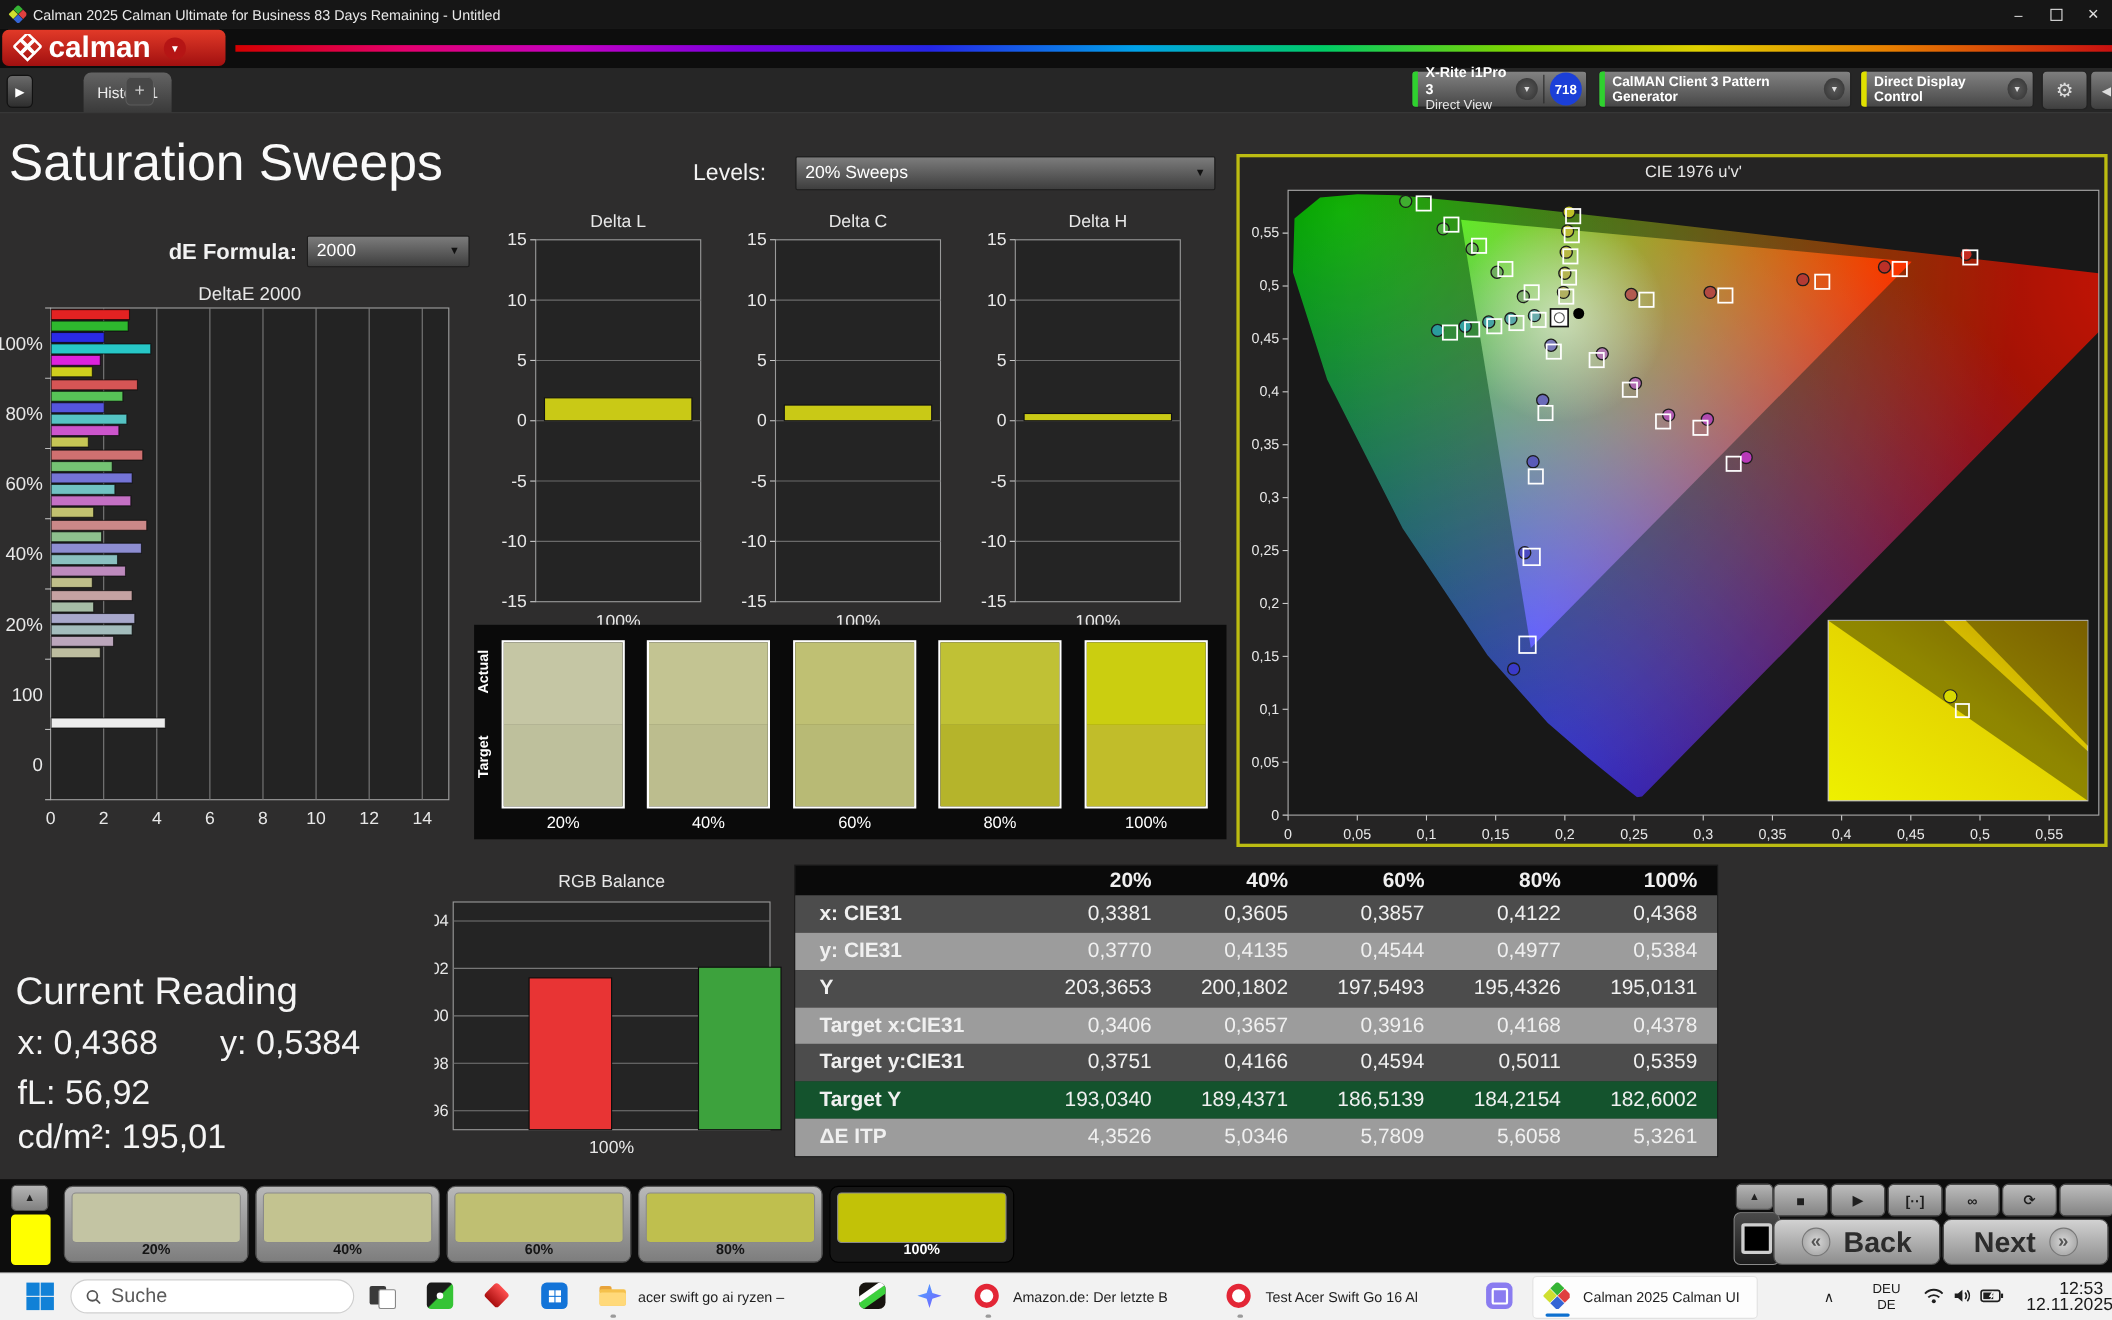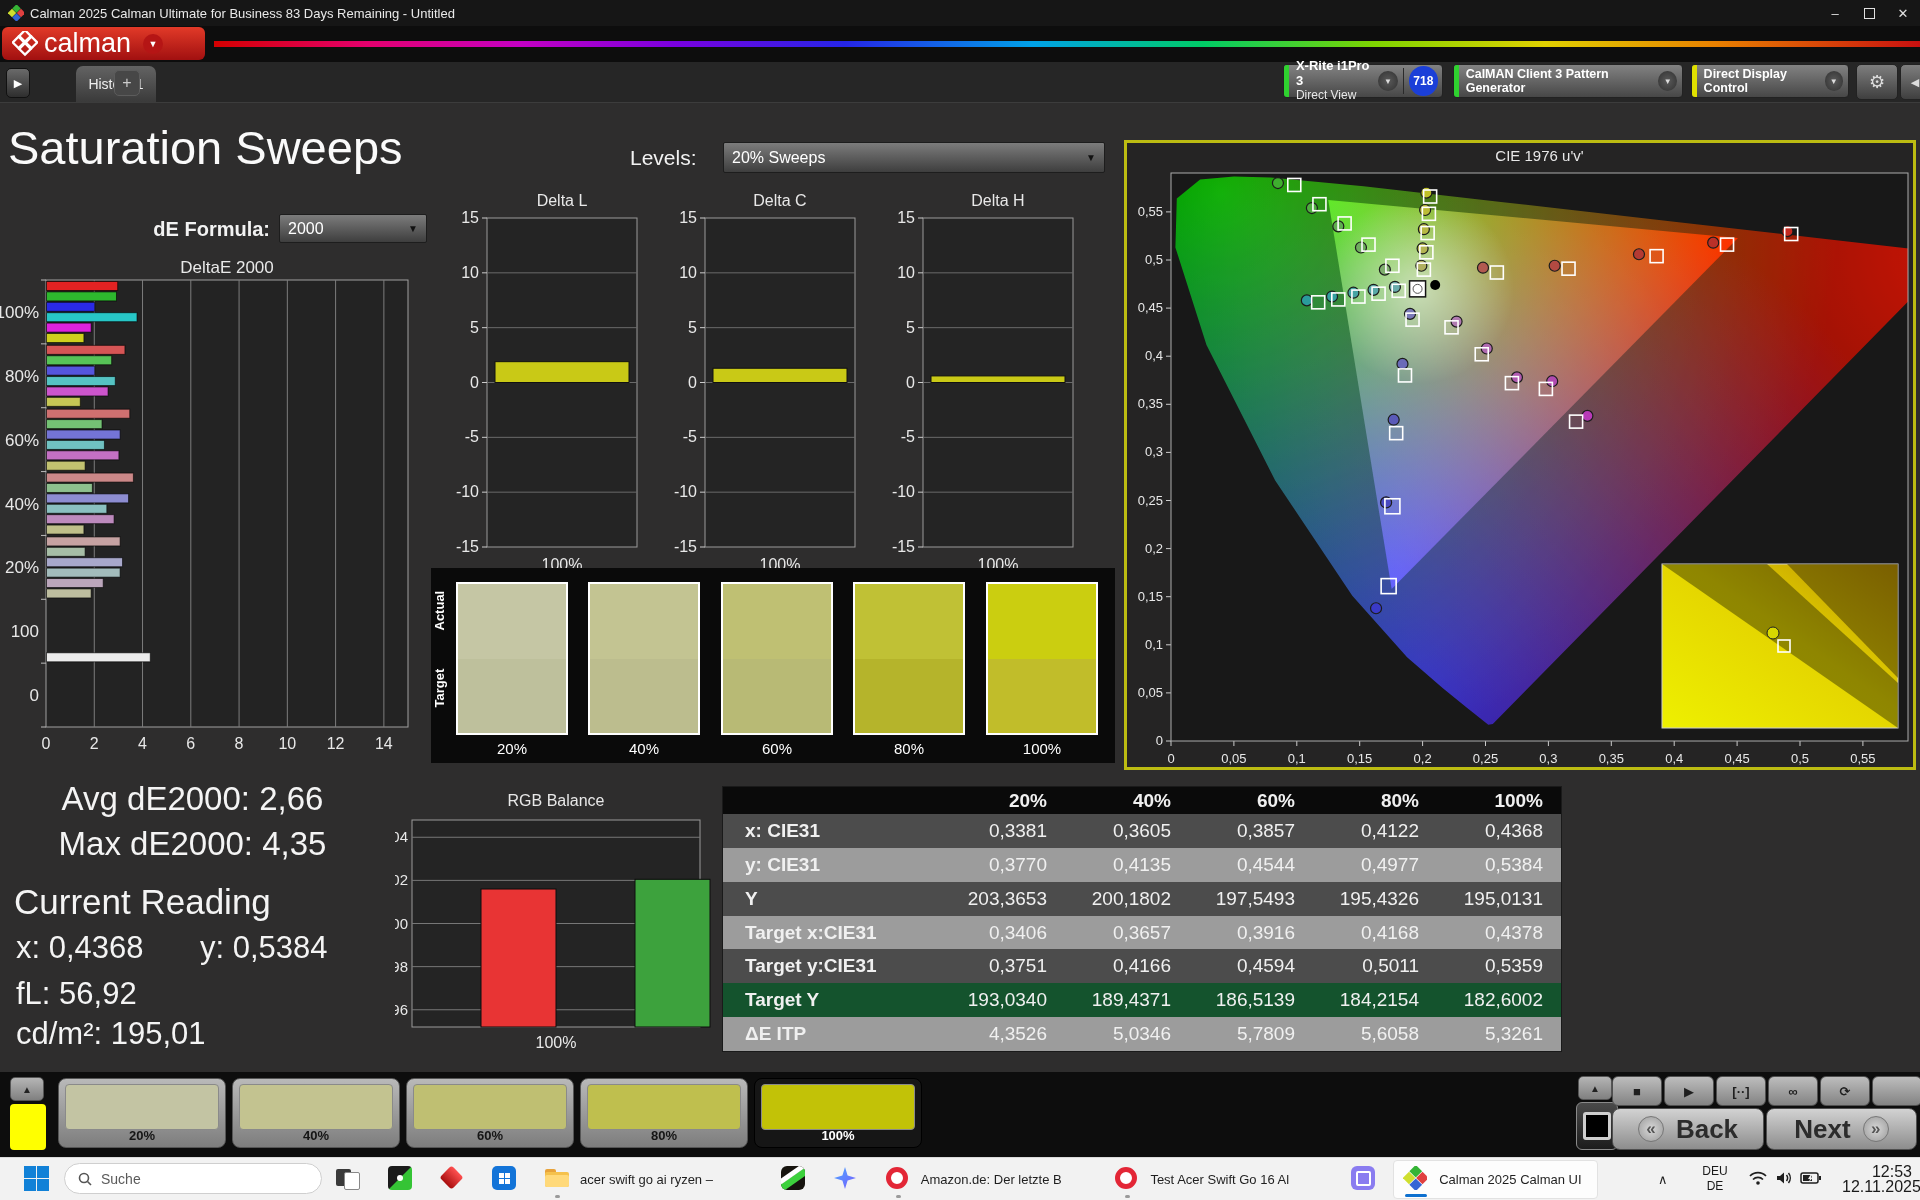--- a/index.html
+++ b/index.html
@@ -7,21 +7,21 @@
         font-family:"Liberation Sans","DejaVu Sans",sans-serif;background:#2e2d2d;color:#f0f0f0;}
   .abs{position:absolute;}
   
   #titlebar{left:0;top:0;width:1920px;height:26px;background:#161616;display:flex;align-items:center;}
   #titlebar .t{font-size:13px;color:#e9e9e9;margin-left:8px;}
   .winbtn{width:34px;height:26px;display:flex;align-items:center;justify-content:center;color:#e0e0e0;font-size:13px;}
   
   #brandbar{left:0;top:26px;width:1920px;height:36px;background:#0d0d0d;}
   #logobox{left:2px;top:27px;width:203px;height:33px;border-radius:6px;
     background:linear-gradient(#e23a28,#a11010);display:flex;align-items:center;padding-left:10px;box-sizing:border-box;}
-  #logobox .word{color:#fff;font-size:27px;font-weight:normal;letter-spacing:0px;margin-left:6px;}
+  #logobox .word{color:#fff;font-size:27px;font-weight:bold;letter-spacing:0px;margin-left:6px;}
   #logobox .dd{width:20px;height:20px;border-radius:50%;background:#b51515;margin-left:12px;display:flex;align-items:center;justify-content:center;color:#fff;font-size:9px;}
   #rainbow{left:214px;top:41px;width:1706px;height:6px;
     background:linear-gradient(90deg,#d40000,#e4006e 9%,#c400c4 18%,#7a00e0 27%,#2525e8 37%,#00a2e8 48%,#00cc66 58%,#7ed400 68%,#e0d000 78%,#e88000 88%,#c81010 100%);}
   
   #toolbar{left:0;top:62px;width:1920px;height:40px;background:#262626;border-bottom:1px solid #3c3c3c;}
   .navbtn{left:6px;top:68px;width:22px;height:28px;border-radius:5px;background:linear-gradient(#6a6a6a,#2e2e2e);
      display:flex;align-items:center;justify-content:center;color:#fff;font-size:11px;border:1px solid #111;}
   #historytab{left:32px;top:66px;width:80px;height:36px;border-radius:7px 7px 0 0;background:linear-gradient(#636363,#3a3a3a);
      display:flex;align-items:center;justify-content:center;font-size:14px;color:#eee;margin-left:44px;}
   #plusbtn{left:114px;top:70px;width:26px;height:26px;border-radius:5px;background:#474747;border:1px solid #5c5c5c;
@@ -73,21 +73,21 @@
      display:flex;align-items:center;justify-content:center;font-size:17px;color:#555;box-sizing:border-box;}
   
   #taskbar{left:0;top:1157px;width:1920px;height:43px;background:#f2f2f2;border-top:1px solid #dadada;box-sizing:border-box;}
   .tbicon{position:absolute;top:1166px;width:26px;height:26px;}
   .applab{position:absolute;top:1172px;font-size:13px;color:#1f1f1f;white-space:nowrap;}
   .rundot{position:absolute;top:1195px;width:5px;height:3px;border-radius:2px;background:#9b9b9b;}
   .winlogo{display:grid;grid-template-columns:12px 12px;grid-template-rows:12px 12px;gap:1px;}
   .winlogo div{background:#1181d7;}
   #searchpill{left:64px;top:1163px;width:258px;height:31px;background:#fff;border:1px solid #cfcfcf;border-radius:16px;
      display:flex;align-items:center;box-sizing:border-box;}
-  #searchpill span.ph{color:#5a5a5a;font-size:14px;margin-left:8px;}
+  #searchpill span.ph{color:#5a5a5a;font-size:18px;margin-left:8px;}
   .trayico{position:absolute;top:1168px;color:#1f1f1f;}
   svg text{font-family:"Liberation Sans","DejaVu Sans",sans-serif;}
 </style>
 </head>
 <body>
 
 <div id="root">
 
   <div class="abs" id="titlebar">
     <svg class="abs" style="left:8px;top:5px" width="16" height="16" viewBox="0 0 16 16">
@@ -533,24 +533,20 @@
         <circle cx="308.18" cy="142.012" r="5" fill="#000"></circle>
         <rect x="535" y="421" width="236" height="164" fill="url(#gI)" stroke="#cfcfcf"></rect>
         <polygon points="535,421 640,421 771,540 771,585" fill="rgba(40,40,0,0.45)"></polygon>
         <polygon points="660,421 771,421 771,535" fill="rgba(60,50,0,0.5)"></polygon>
         <circle cx="646" cy="490" r="6" fill="#d8d800" stroke="#222"></circle>
         <rect x="651" y="497" width="12" height="12" fill="none" stroke="#fff" stroke-width="1.6"></rect>
         <rect x="44" y="30" width="737" height="568" fill="none" stroke="#ababab"></rect>
       </svg>
   </div>
 
-  <div class="abs" style="left:20px;top:780px;width:345px;text-align:center">
-    <div class="sumline" style="font-size:33px">Avg dE2000: 2,66</div>
-    <div class="sumline" style="font-size:33px;margin-top:7px">Max dE2000: 4,35</div>
-  </div>
   <div class="abs sumline" style="left:14px;top:882px;font-size:35px">Current Reading</div>
   <div class="abs sumline" style="left:16px;top:930px;font-size:31px">x: 0,4368</div>
   <div class="abs sumline" style="left:200px;top:930px;font-size:31px">y: 0,5384</div>
   <div class="abs sumline" style="left:16px;top:976px;font-size:31px">fL: 56,92</div>
   <div class="abs sumline" style="left:16px;top:1016px;font-size:31px">cd/m²: 195,01</div>
 
   <div class="abs" id="dtable">
       <div class="trow" style="background: rgb(10, 10, 10); flex: 0 0 27px; font-weight: bold;">
         <div class="rl"></div>
         <div class="tc" style="font-weight:bold">20%</div>

